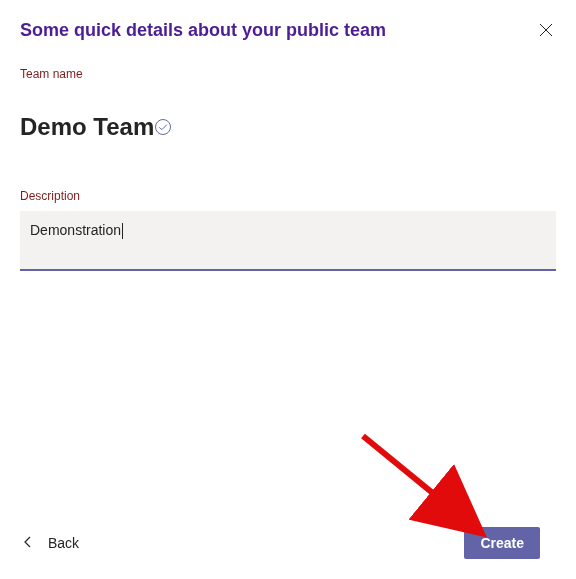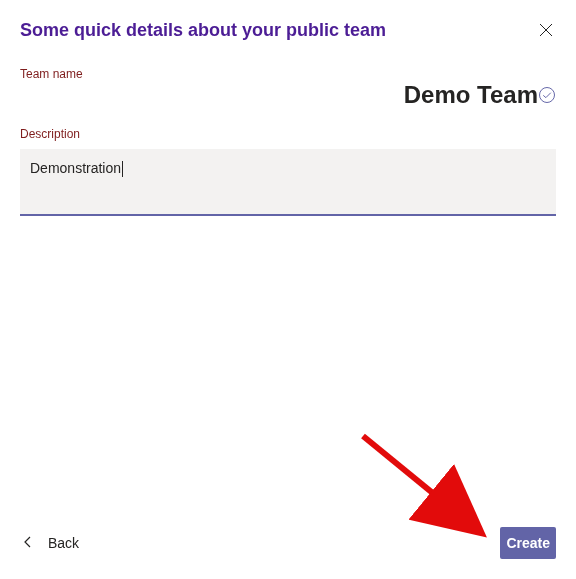--- a/index.html
+++ b/index.html
@@ -17,58 +17,58 @@
   }
   .close-btn{
     width:20px;height:20px;display:flex;align-items:center;justify-content:center;
     cursor:pointer;color:#242424;
     background:none;border:none;font-size:14px;
   }
   .field-label{
     font-size:12px;color:#7f1d1d;margin-top:26px;
   }
   .team-name-row{
-    display:flex;align-items:center;justify-content:flex-end;
-    margin-top:0;
+    display:flex;align-items:center;justify-content:flex-start;
+    margin-top:32px;
   }
   .team-name{
     font-size:24px;font-weight:700;color:#252423;
   }
   .check-icon{
     width:18px;height:18px;color:#6264a7;
   }
   .desc-label{
-    margin-top:18px;
+    margin-top:48px;
   }
   .desc-input-wrap{
     margin-top:8px;
     background:#f3f2f1;
     border-bottom:2px solid #6264a7;
-    height:67px;
+    height:60px;
     padding:10px 10px;
     position:relative;
   }
   .cursor{
     display:inline-block;width:1px;height:16px;background:#252423;vertical-align:middle;margin-left:1px;
   }
   .footer{
-    position:absolute;left:0;right:0;bottom:20px;
+    position:absolute;left:0;right:16px;bottom:20px;
     display:flex;align-items:center;justify-content:space-between;
     padding:0 20px;
   }
   .back-btn{
     display:flex;align-items:center;gap:16px;
     background:none;border:none;cursor:pointer;
     font-size:14px;color:#252423;
     padding:6px 4px;
   }
   .back-chev{font-size:12px;color:#252423;}
   .create-btn{
     background:#6264a7;color:#fff;
-    border:none;padding:8px 6px;
+    border:none;padding:8px 16px;
     font-size:14px;font-weight:600;cursor:pointer;
     border-radius:2px;
   }
   .arrow-annotation{
     position:absolute;
     pointer-events:none;
     left:355px;top:428px;
     width:150px;height:120px;
   }
 </style>

